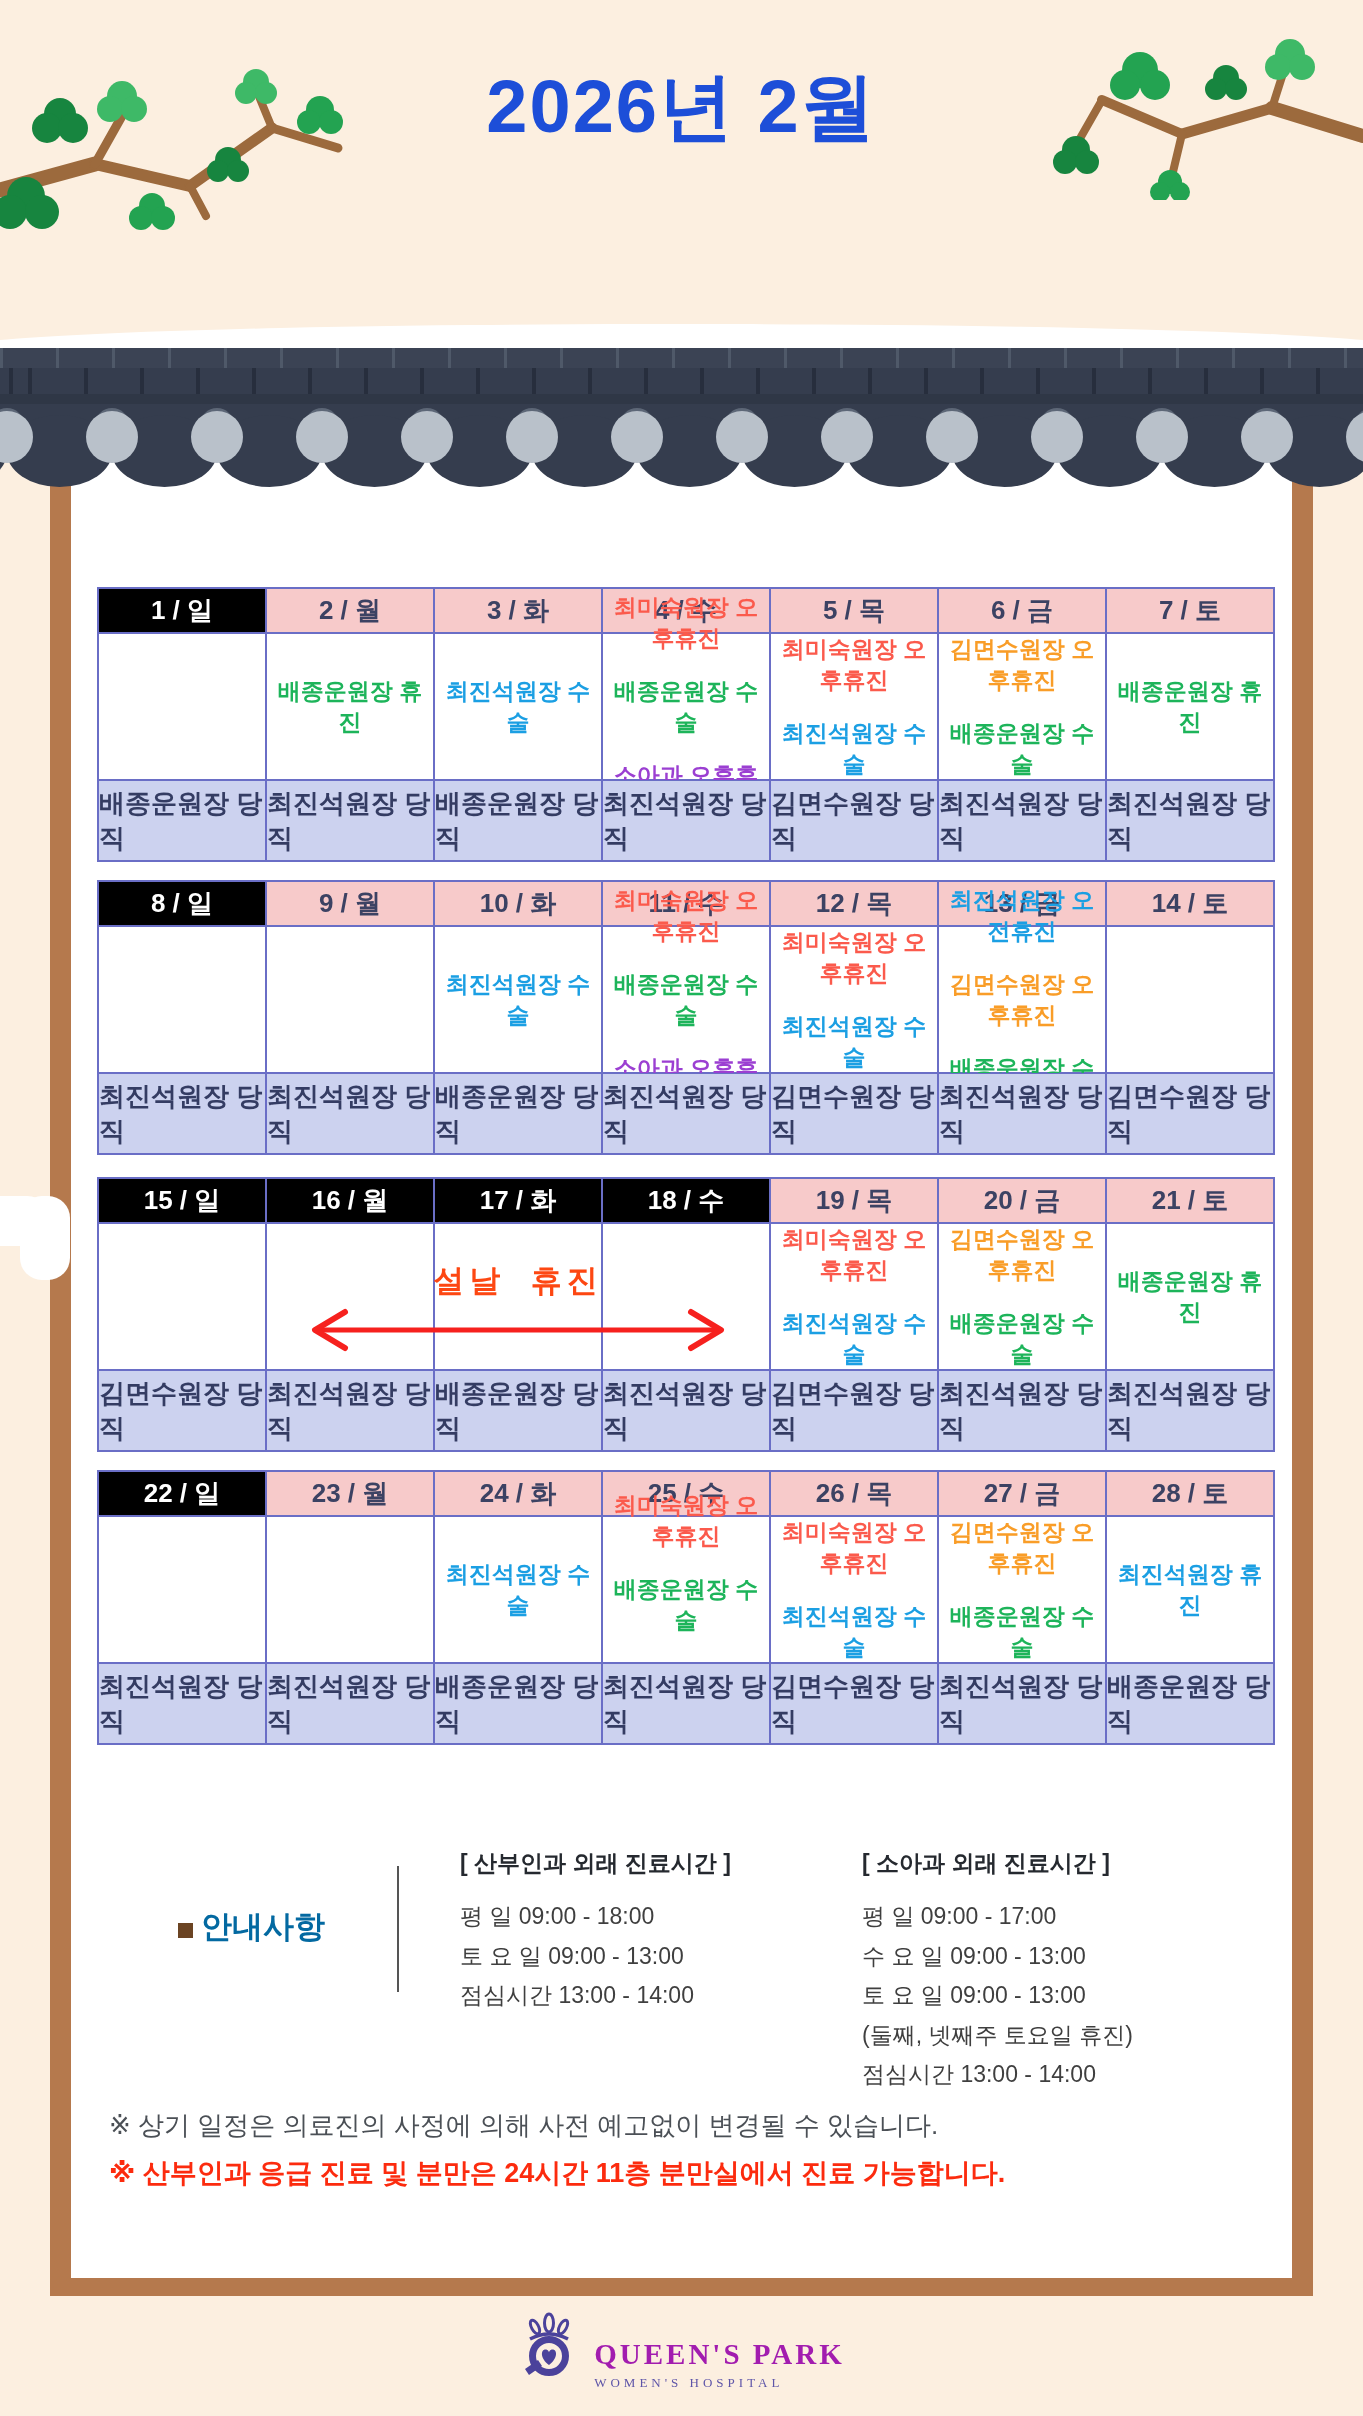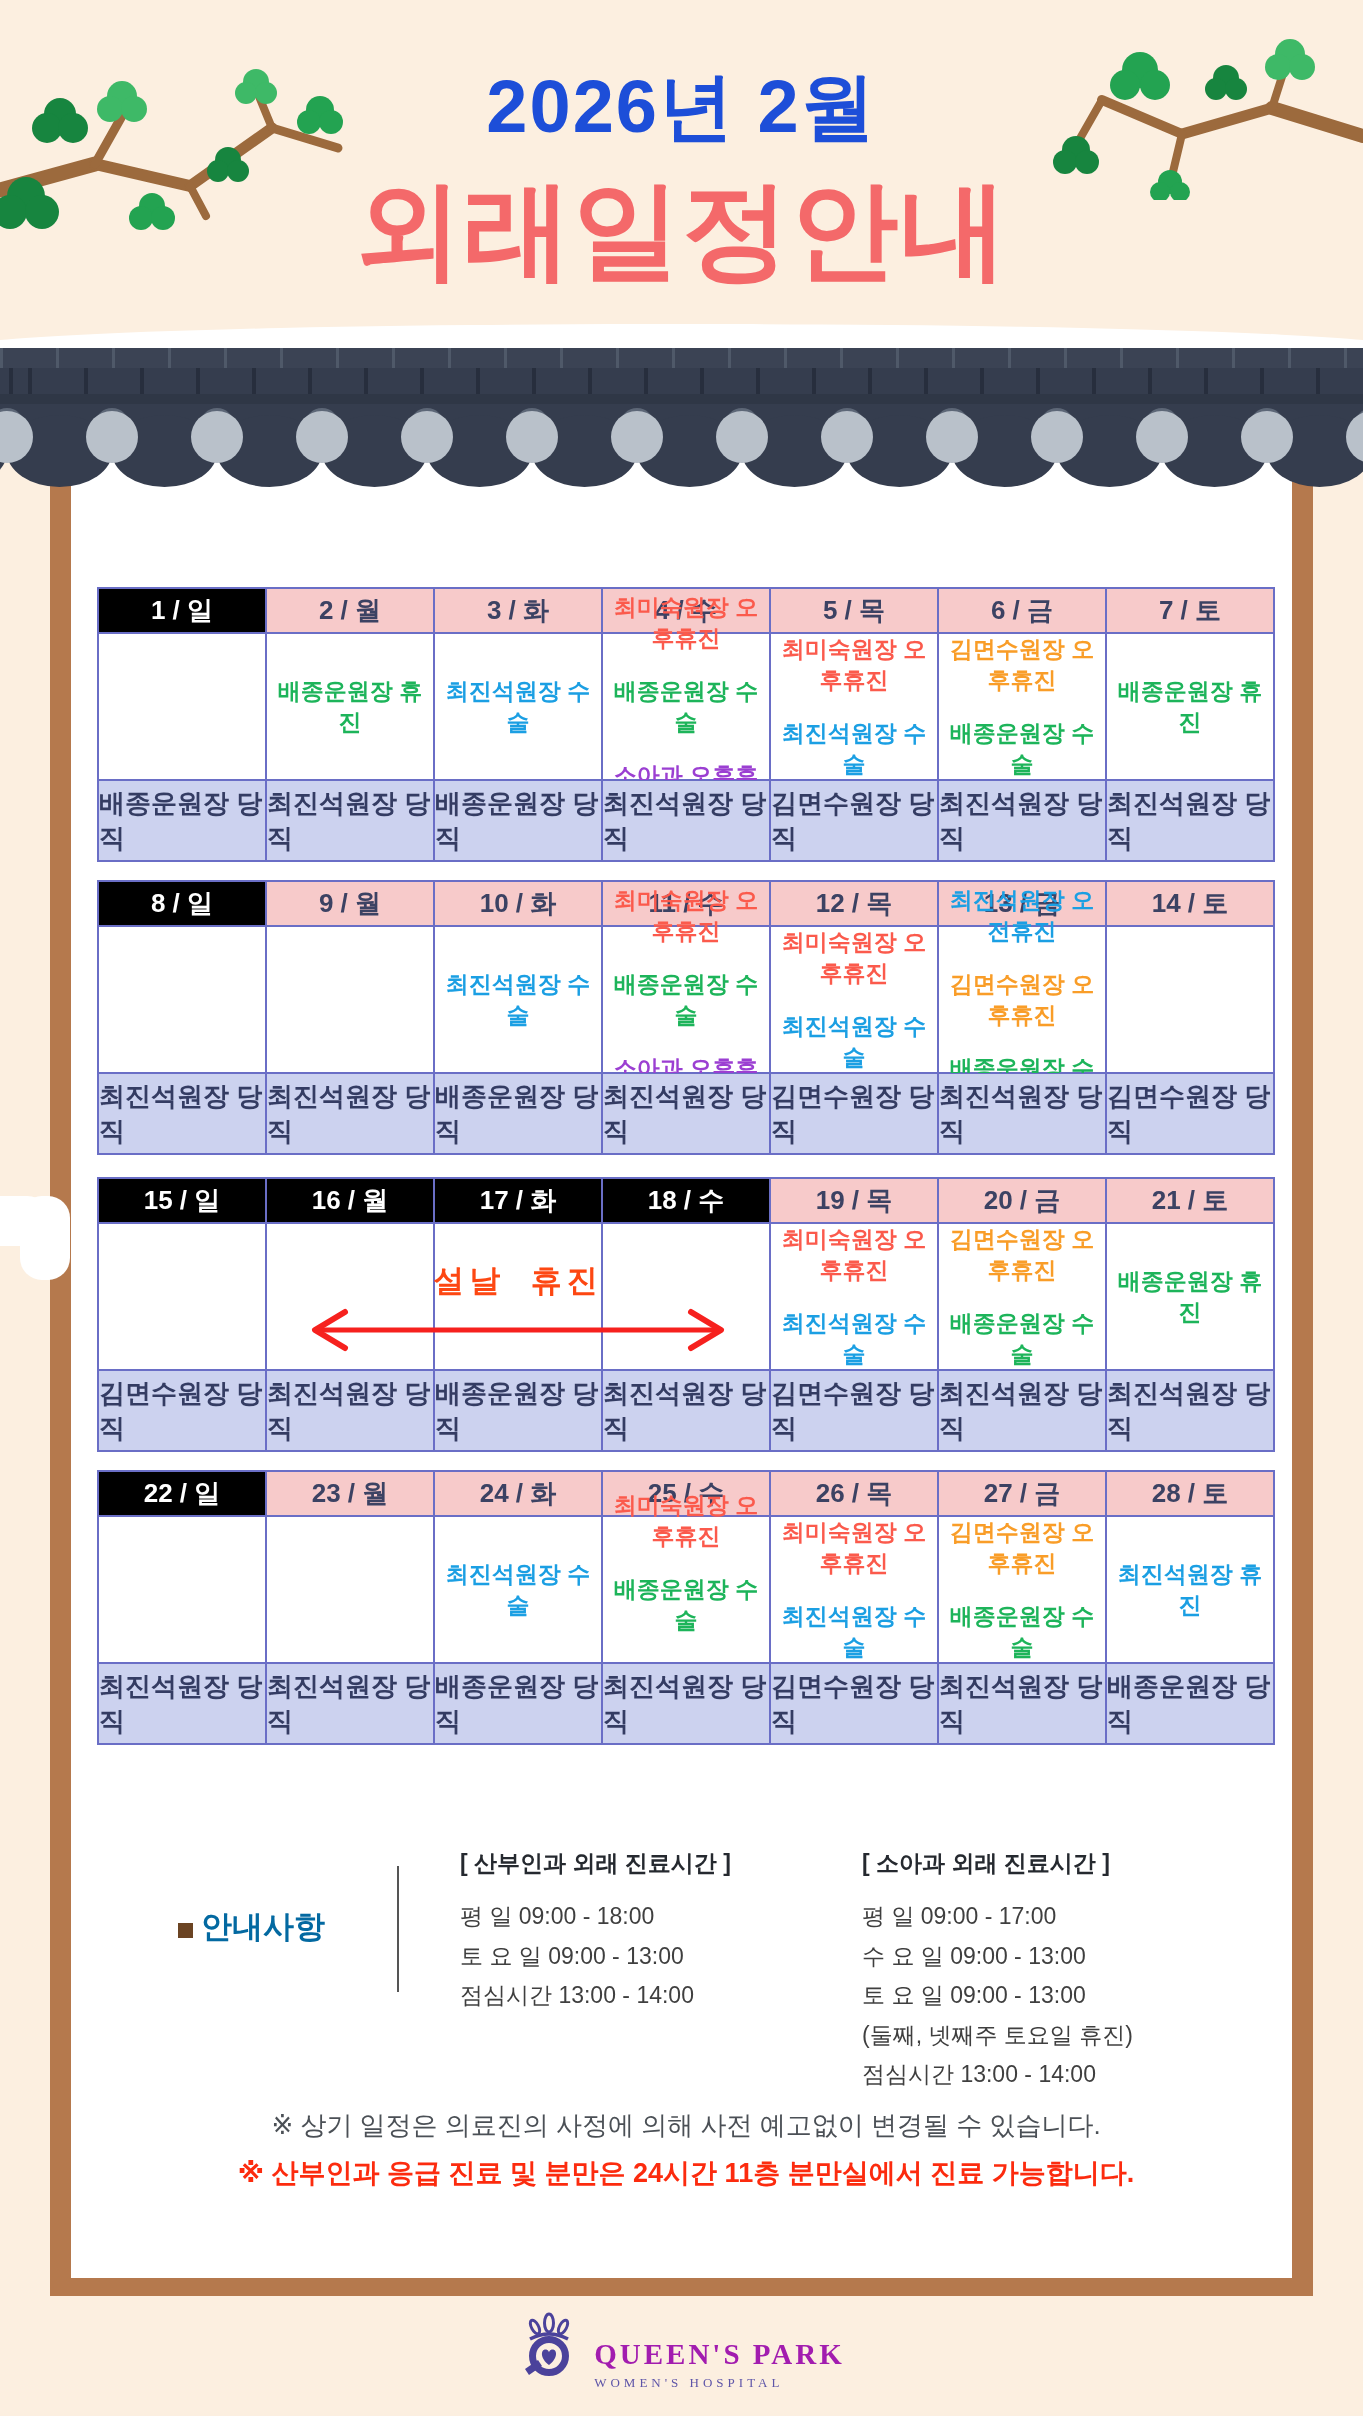--- a/index.html
+++ b/index.html
@@ -49,21 +49,21 @@
 
   
   .notice-bullet{position:absolute;left:178px;top:1923px;width:15px;height:15px;background:#6b4423;}
   .notice-title{position:absolute;left:201px;top:1906px;font-size:31px;font-weight:800;color:#0369a1;}
   .notice-divider{position:absolute;left:397px;top:1866px;width:2px;height:126px;background:#555555;}
   .clinic-col{position:absolute;top:1848px;}
   .clinic-col .chead{font-size:23px;font-weight:800;color:#25292f;margin-bottom:18px;}
   .clinic-col .crow{font-size:23px;color:#3f3f3f;line-height:39.5px;}
   .clinic-col.c1{left:460px;}
   .clinic-col.c2{left:862px;}
-  .notes{position:absolute;left:97px;top:2108px;width:1178px;text-align:center;}
+  .notes{position:absolute;left:109px;top:2108px;width:1178px;text-align:left;}
   .note1{font-size:26px;color:#4b5056;}
   .note2{font-size:27px;font-weight:800;color:#fc2b0e;margin-top:12px;}
 
   
   .footer-logo{position:absolute;left:0;top:2312px;width:1363px;display:flex;justify-content:center;
     align-items:flex-start;gap:14px;}
   .brand-text{padding-top:26px;}
   .brand-name{font-family:"Liberation Serif","DejaVu Serif",serif;font-size:29px;font-weight:700;
     color:#a21caf;letter-spacing:3px;}
   .brand-sub{font-family:"Liberation Serif","DejaVu Serif",serif;font-size:13px;color:#5e55a8;
@@ -157,21 +157,20 @@
         </g>
       <g fill="#23a351">
           <circle cx="150" cy="144" r="12"></circle>
           <circle cx="140" cy="154" r="10"></circle>
           <circle cx="160" cy="154" r="10"></circle>
         </g>
     </g>
   </svg>
 
   <div class="title-month">2026년 2월</div>
-  <div class="title-main">외래일정안내</div>
 
   <div class="white-board"></div>
   <div class="pillar left"></div>
   <div class="pillar right"></div>
   <div class="bottom-bar"></div>
 
   <svg class="cloud" width="70" height="90" viewBox="0 0 70 90">
     <rect x="-30" y="1" width="82" height="50" rx="25" fill="#ffffff"></rect>
     <rect x="20" y="1" width="50" height="84" rx="22" fill="#ffffff"></rect>
   </svg>

